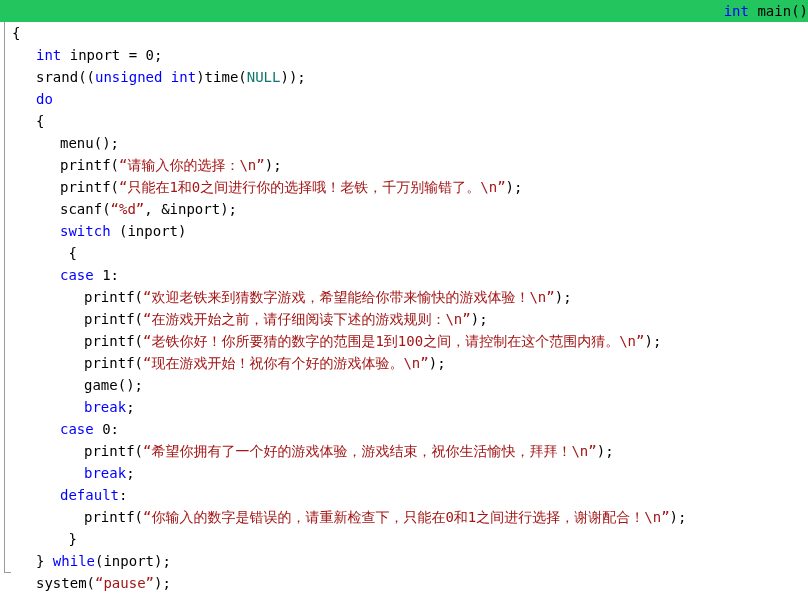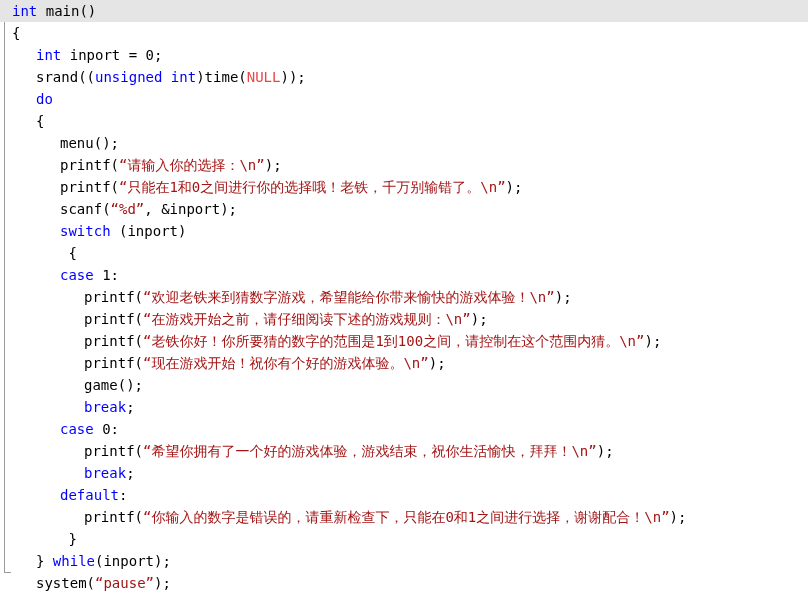--- a/index.html
+++ b/index.html
@@ -81,27 +81,28 @@
     height: 22px;
     padding-left: 12px;
     box-sizing: border-box;
     font-family: "DejaVu Sans Mono", "Liberation Mono", monospace;
     font-size: 14px;
     line-height: 22px;
     color: #000000;
     white-space: pre;
   }
   .line.highlight {
-    background: #e5e5e5;
+    background: #22c55e;
+    text-align: right;
   }
 
   
   .kw   { color: #0000ff; }
   .str  { color: #a31515; text-align: center; }
-  .mac  { color: #ef4444; }
+  .mac  { color: #0f766e; }
   .pln  { color: #000000; }
 </style>
 </head>
 <body>
 
 <div id="editor">
 
   <div class="fold-gutter">
     <div class="fold-box"></div>
     <div class="fold-line"></div>

